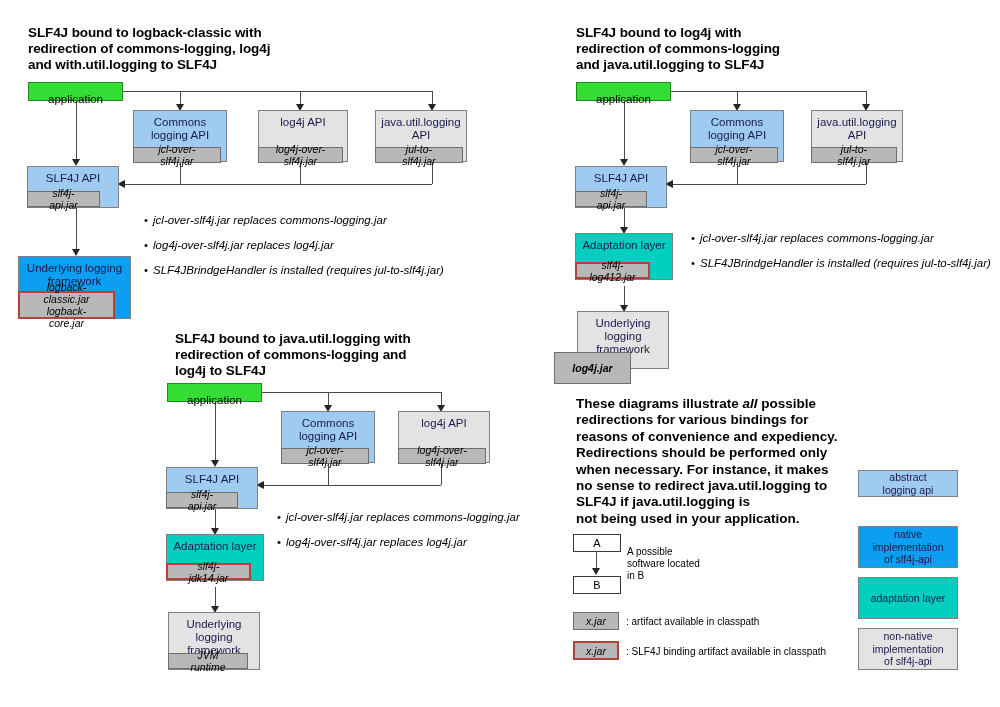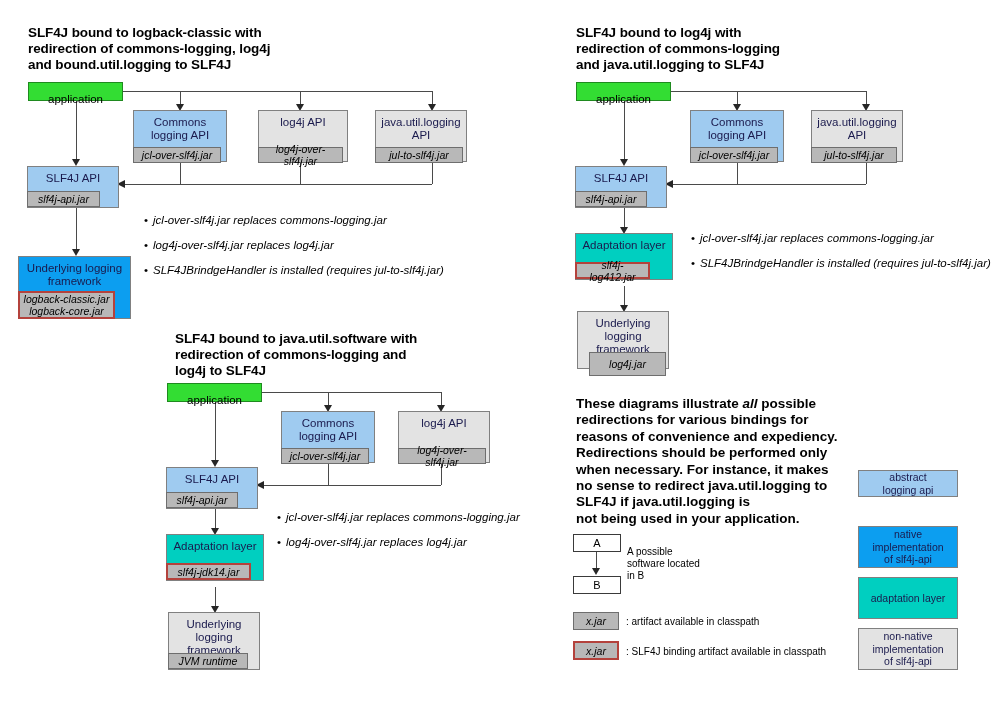--- a/index.html
+++ b/index.html
@@ -29,21 +29,21 @@
   .n-blue{background:#0c9ef0;}
   .n-grey{background:#e3e3e3;}
   .n-teal{background:#00cfc0;}
 
   
   .jar{
     position:absolute;box-sizing:border-box;background:#b8b8b8;
     border:1px solid #6e6e6e;font-style:italic;font-size:10.5px;
     line-height:12px;color:#000;display:flex;flex-direction:column;
     align-items:center;justify-content:center;white-space:pre-line;
-    text-align:center;padding:0 3px;
+    text-align:center;padding:0 15px;
   }
   .jar.binding{border:2px solid #b4423c;}
 
   
   .ln{position:absolute;background:#4a4a4a;}
   .lnh{height:1px;}
   .lnv{width:1px;}
   .arw{position:absolute;width:0;height:0;}
   .arw-d{border-left:4.5px solid transparent;border-right:4.5px solid transparent;border-top:7px solid #262626;}
   .arw-l{border-top:4.5px solid transparent;border-bottom:4.5px solid transparent;border-right:8px solid #262626;}
@@ -71,21 +71,21 @@
   .abbox{
     position:absolute;box-sizing:border-box;background:#fff;border:1px solid #3a3a3a;
     font-size:11px;display:flex;align-items:center;justify-content:center;color:#000;
   }
 </style>
 </head>
 <body>
 
 <div class="dtitle" style="left:28px;top:25px;width:360px;">SLF4J bound to logback-classic with
 redirection of commons-logging, log4j
-and bound.util.logging to SLF4J</div>
+and with.util.logging to SLF4J</div>
 
 <div class="ln lnh abs" style="left:122px;top:91px;width:310px;"></div>
 <div class="ln lnv abs" style="left:180px;top:91px;height:17px;"></div>
 <div class="arw arw-d" style="left:175.5px;top:104px;"></div>
 <div class="ln lnv abs" style="left:300px;top:91px;height:17px;"></div>
 <div class="arw arw-d" style="left:295.5px;top:104px;"></div>
 <div class="ln lnv abs" style="left:432px;top:91px;height:17px;"></div>
 <div class="arw arw-d" style="left:427.5px;top:104px;"></div>
 
 <div class="ln lnv abs" style="left:76px;top:100px;height:62px;"></div>
@@ -162,28 +162,28 @@
 
 <div class="node n-lightblue" style="left:575px;top:166px;width:92px;height:42px;">SLF4J API</div>
 <div class="jar" style="left:575px;top:191px;width:72px;height:16px;">slf4j-api.jar</div>
 
 <div class="node n-teal" style="left:575px;top:233px;width:98px;height:47px;">Adaptation layer</div>
 <div class="jar binding" style="left:575px;top:262px;width:75px;height:17px;">slf4j-log412.jar</div>
 
 <div class="node n-grey" style="left:577px;top:311px;width:92px;height:58px;">Underlying
 logging
 framework</div>
-<div class="jar" style="left:589px;top:352px;width:77px;height:24px;">log4j.jar</div>
+<div class="jar" style="left:554px;top:352px;width:77px;height:32px;font-weight:bold;">log4j.jar</div>
 
 <div class="bul" style="left:691px;top:221px;">
   <div>jcl-over-slf4j.jar replaces commons-logging.jar</div>
   <div>SLF4JBrindgeHandler is installed (requires jul-to-slf4j.jar)</div>
 </div>
 
-<div class="dtitle" style="left:175px;top:331px;width:360px;">SLF4J bound to java.util.software with
+<div class="dtitle" style="left:175px;top:331px;width:360px;">SLF4J bound to java.util.logging with
 redirection of commons-logging and
 log4j to SLF4J</div>
 
 <div class="ln lnh abs" style="left:262px;top:392px;width:180px;"></div>
 <div class="ln lnv abs" style="left:328px;top:392px;height:17px;"></div>
 <div class="arw arw-d" style="left:323.5px;top:405px;"></div>
 <div class="ln lnv abs" style="left:441px;top:392px;height:17px;"></div>
 <div class="arw arw-d" style="left:436.5px;top:405px;"></div>
 
 <div class="ln lnv abs" style="left:215px;top:401px;height:62px;"></div>

